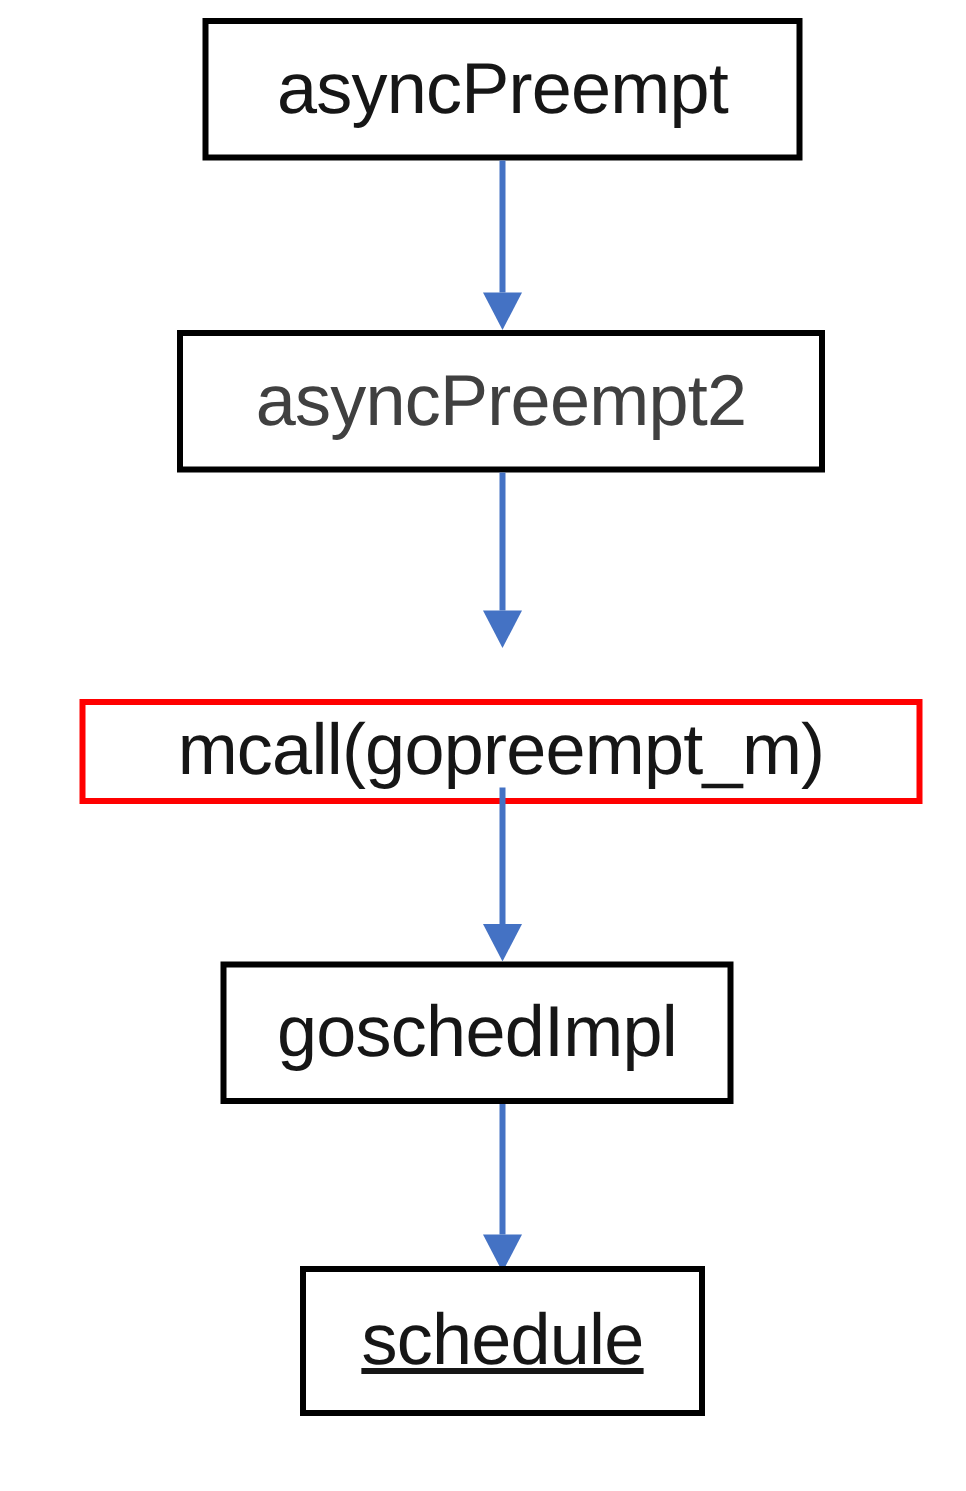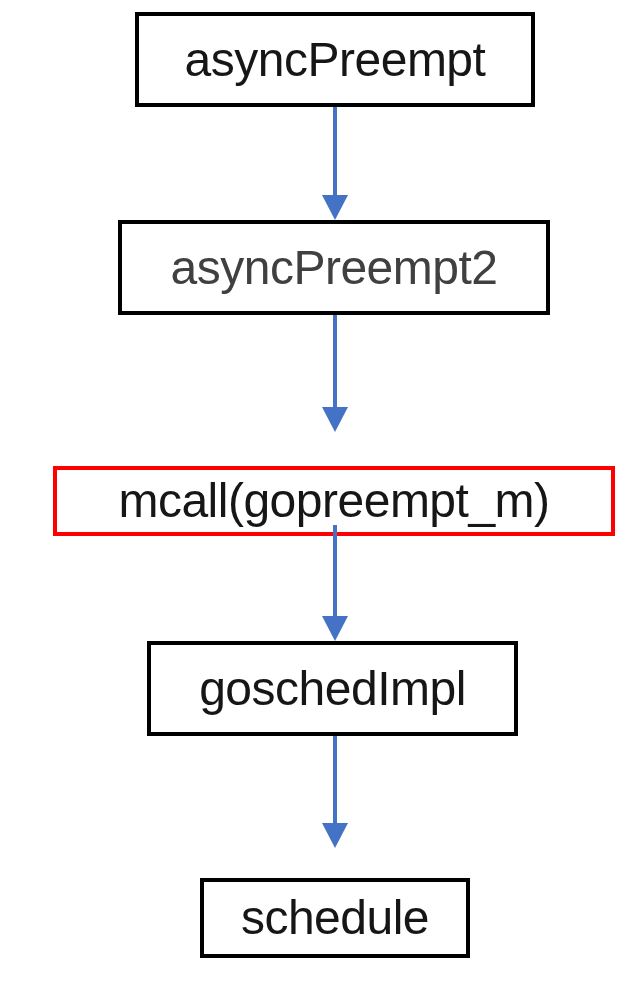--- a/index.html
+++ b/index.html
@@ -25,22 +25,22 @@
     justify-content: center;
     font-size: 48px;
     line-height: 1;
     color: #161616;
     white-space: nowrap;
     letter-spacing: -0.5px;
   }
   .node-0 { left: 135px; top: 12px;  width: 400px; height: 95px; }
   .node-1 { left: 118px; top: 220px; width: 432px; height: 95px; }
   .node-2 { left: 53px;  top: 432px; width: 562px; height: 70px; margin-top: 34px; }
-  .node-3 { left: 147px; top: 641px; width: 371px; height: 95px; }
-  .node-4 { left: 200px; top: 878px; width: 270px; height: 80px; }
+  .node-3 { left: 147px; top: 641px; width: 342px; height: 95px; }
+  .node-4 { left: 200px; top: 844px; width: 270px; height: 100px; text-decoration: underline; }
 
   .arrow {
     position: absolute;
     left: 322px;            
     width: 26px;
     display: flex;
     flex-direction: column;
     align-items: center;
   }
   .arrow-0 { top: 107px; height: 113px; }

